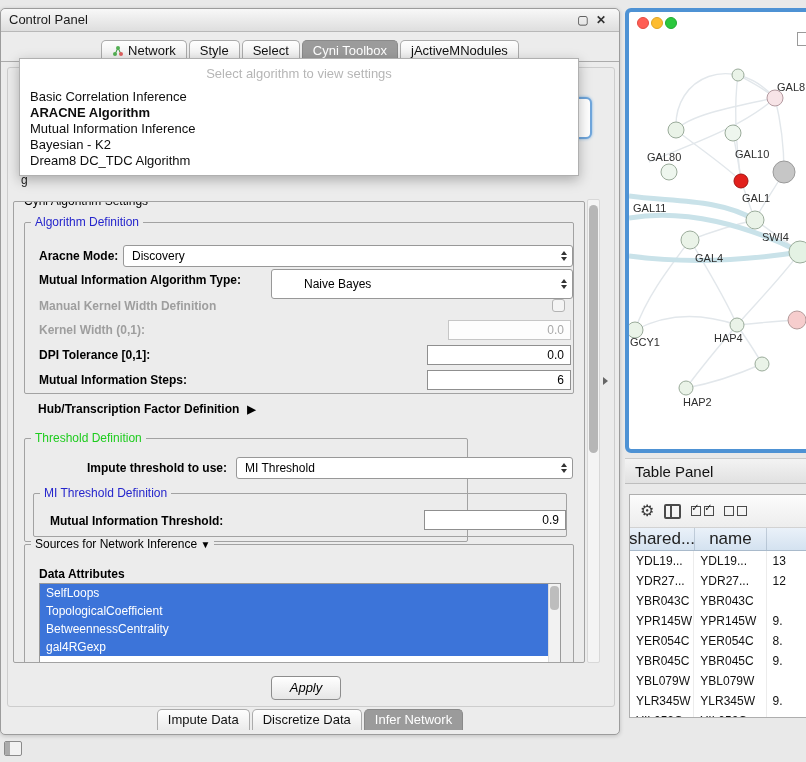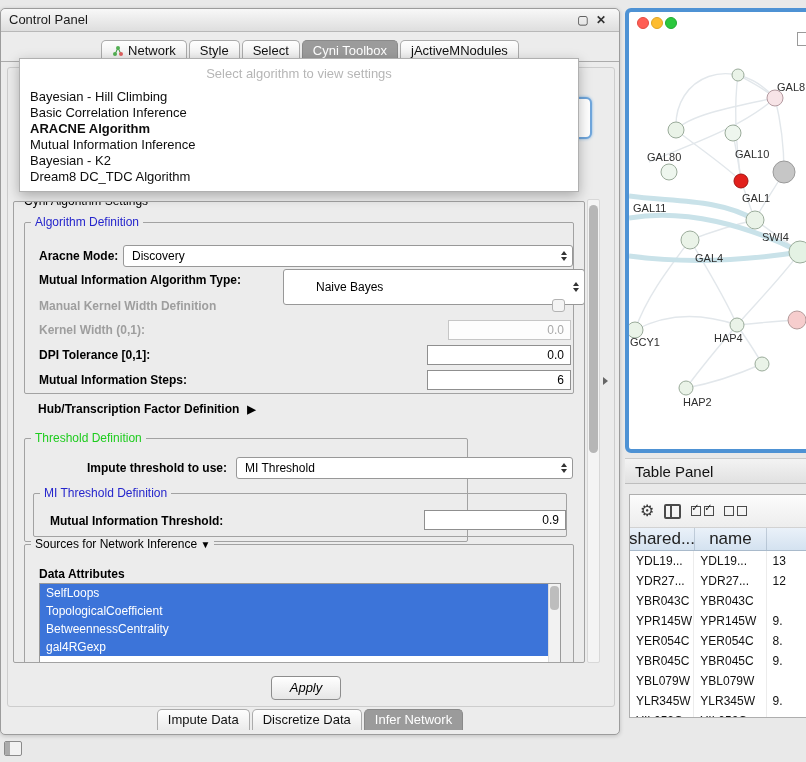--- a/index.html
+++ b/index.html
@@ -142,21 +142,20 @@
         </div>
     </div>
 
     <div class="content-frame"></div>
 
     <div class="focus-frag"></div>
     <div class="hidden-frag">g</div>
 
     <div class="popup">
       <div class="prompt">Select algorithm to view settings</div>
-      <div class="opt">Bayesian - Hill Climbing</div>
       <div class="opt">Basic Correlation Inference</div>
       <div class="opt bold">ARACNE Algorithm</div>
       <div class="opt">Mutual Information Inference</div>
       <div class="opt">Bayesian - K2</div>
       <div class="opt">Dream8 DC_TDC Algorithm</div>
     </div>
 
     <div class="group" style="left:12px;top:192px;width:572px;height:462px;overflow:hidden;">
       <div class="gtitle">Cyni Algorithm Settings</div>
 
@@ -166,21 +165,21 @@
         <div class="lbl" style="left:14px;top:26px;">Aracne Mode:</div>
         <div class="combo" style="left:98px;top:22px;width:450px;height:22px;">
           <span>Discovery</span>
           <span class="arrows">
               <span class="arr-up"></span>
               <span class="arr-dn"></span>
             </span>
         </div>
 
         <div class="lbl" style="left:14px;top:50px;">Mutual Information Algorithm Type:</div>
-        <div class="combo" style="left:258px;top:46px;width:302px;height:36px;padding-left:32px;">
+        <div class="combo" style="left:246px;top:46px;width:302px;height:30px;padding-left:32px;">
           <span>Naive Bayes</span>
           <span class="arrows">
               <span class="arr-up"></span>
               <span class="arr-dn"></span>
             </span>
         </div>
 
         <div class="lbl dis" style="left:14px;top:76px;">Manual Kernel Width Definition</div>
         <div class="checkbox" style="left:527px;top:76px;"></div>
 

